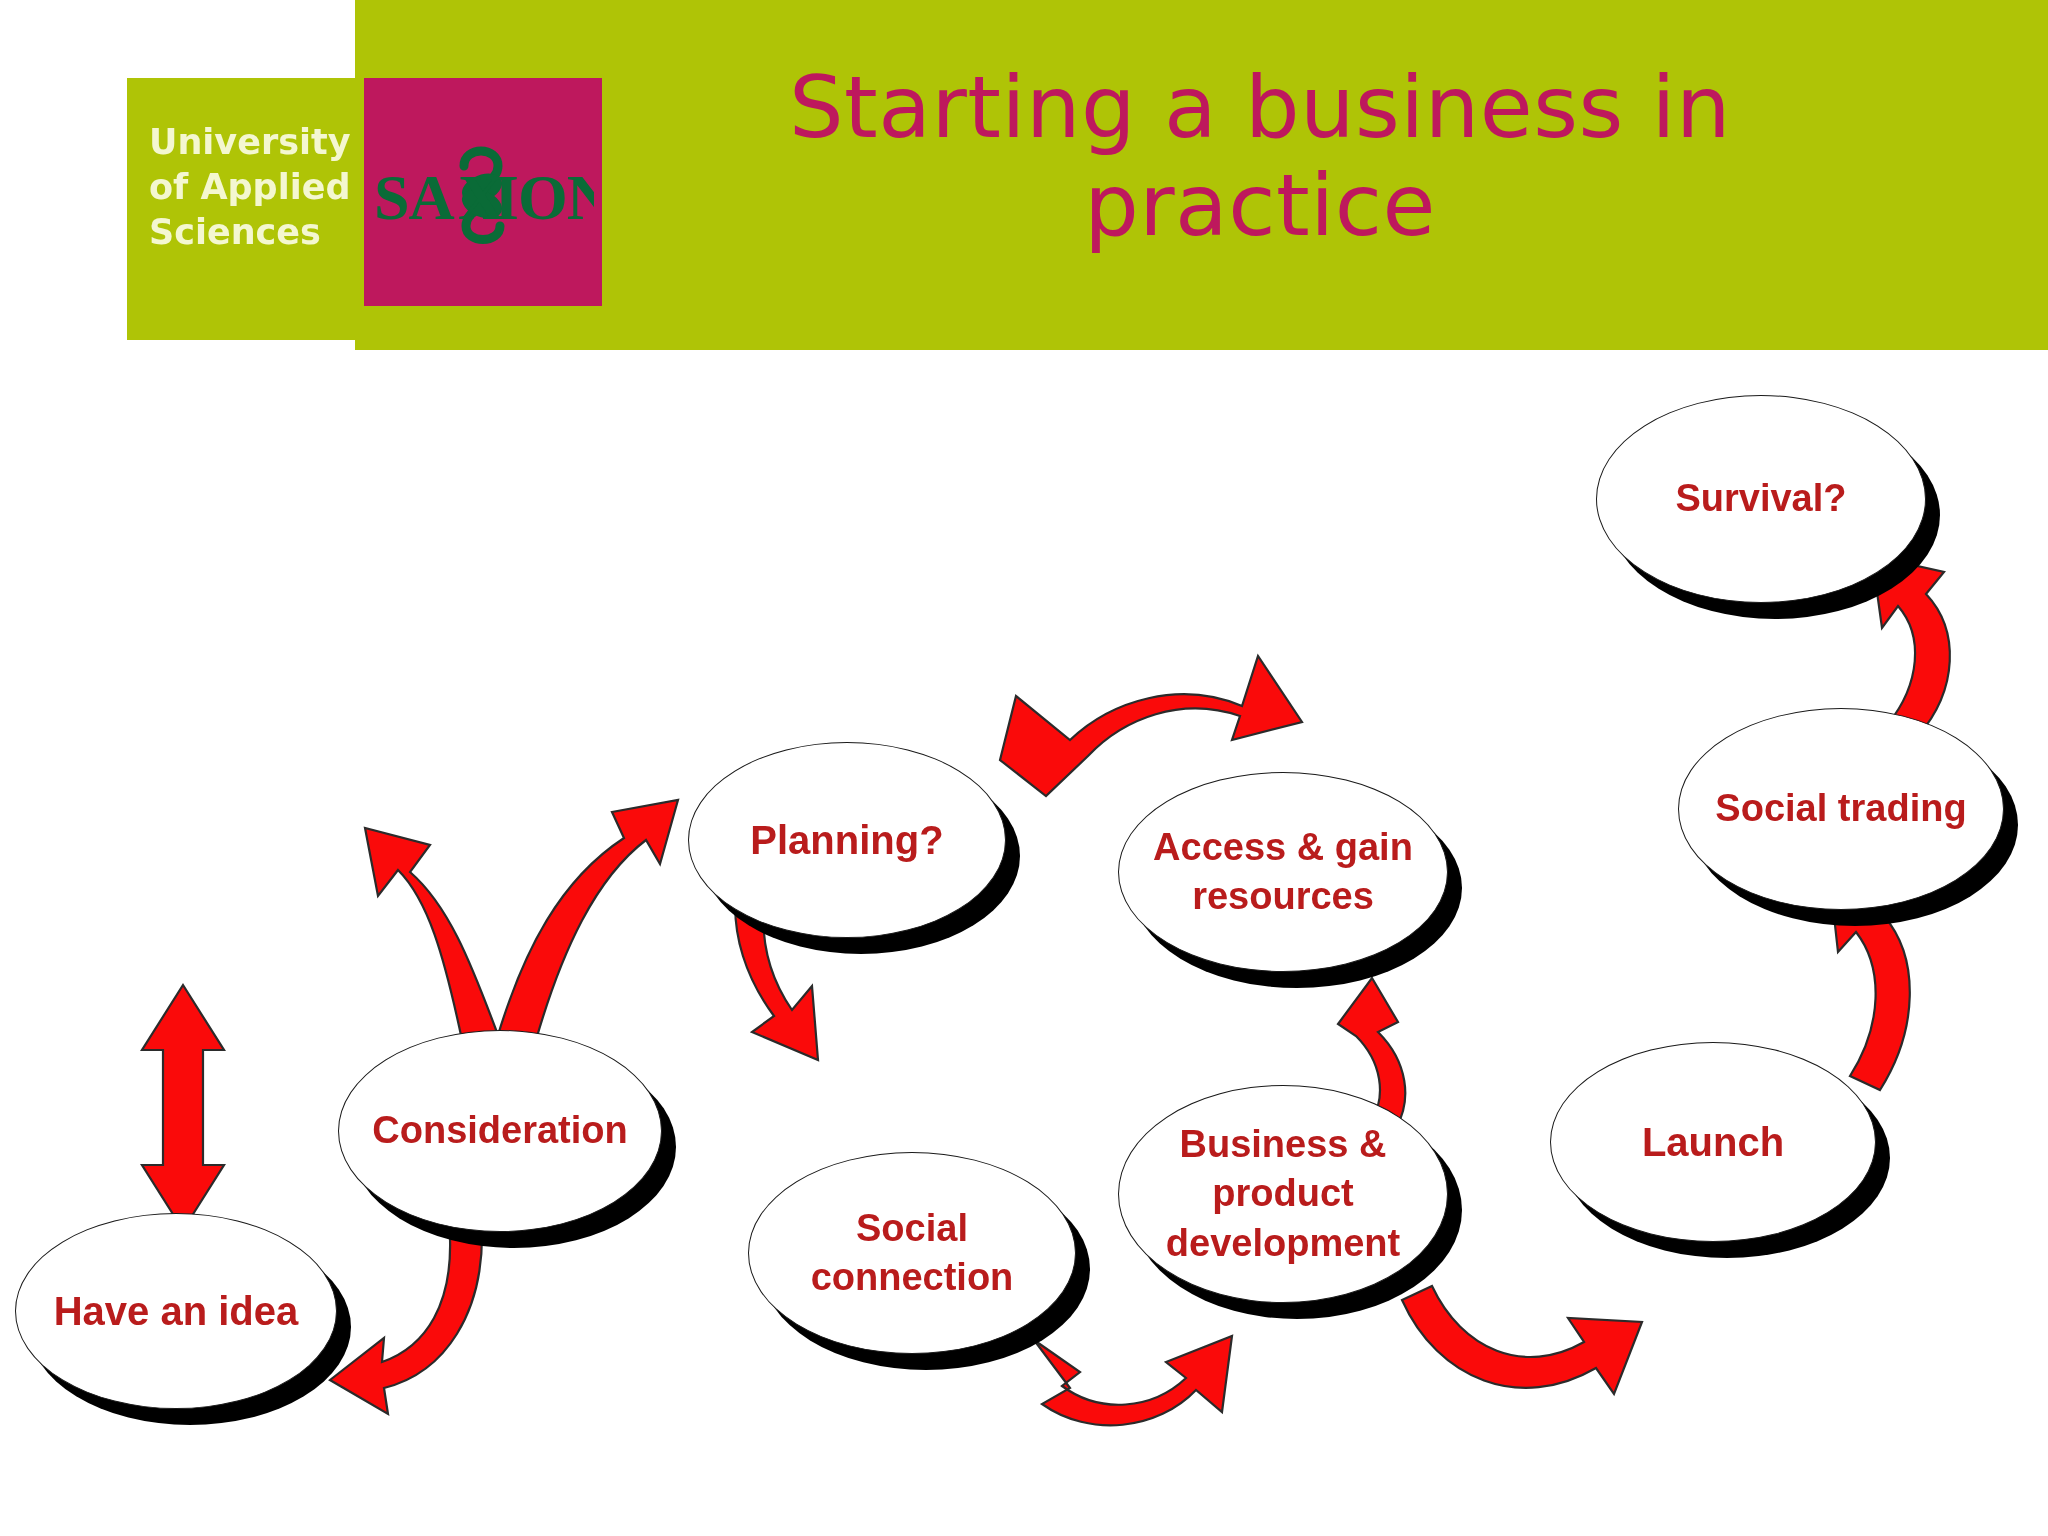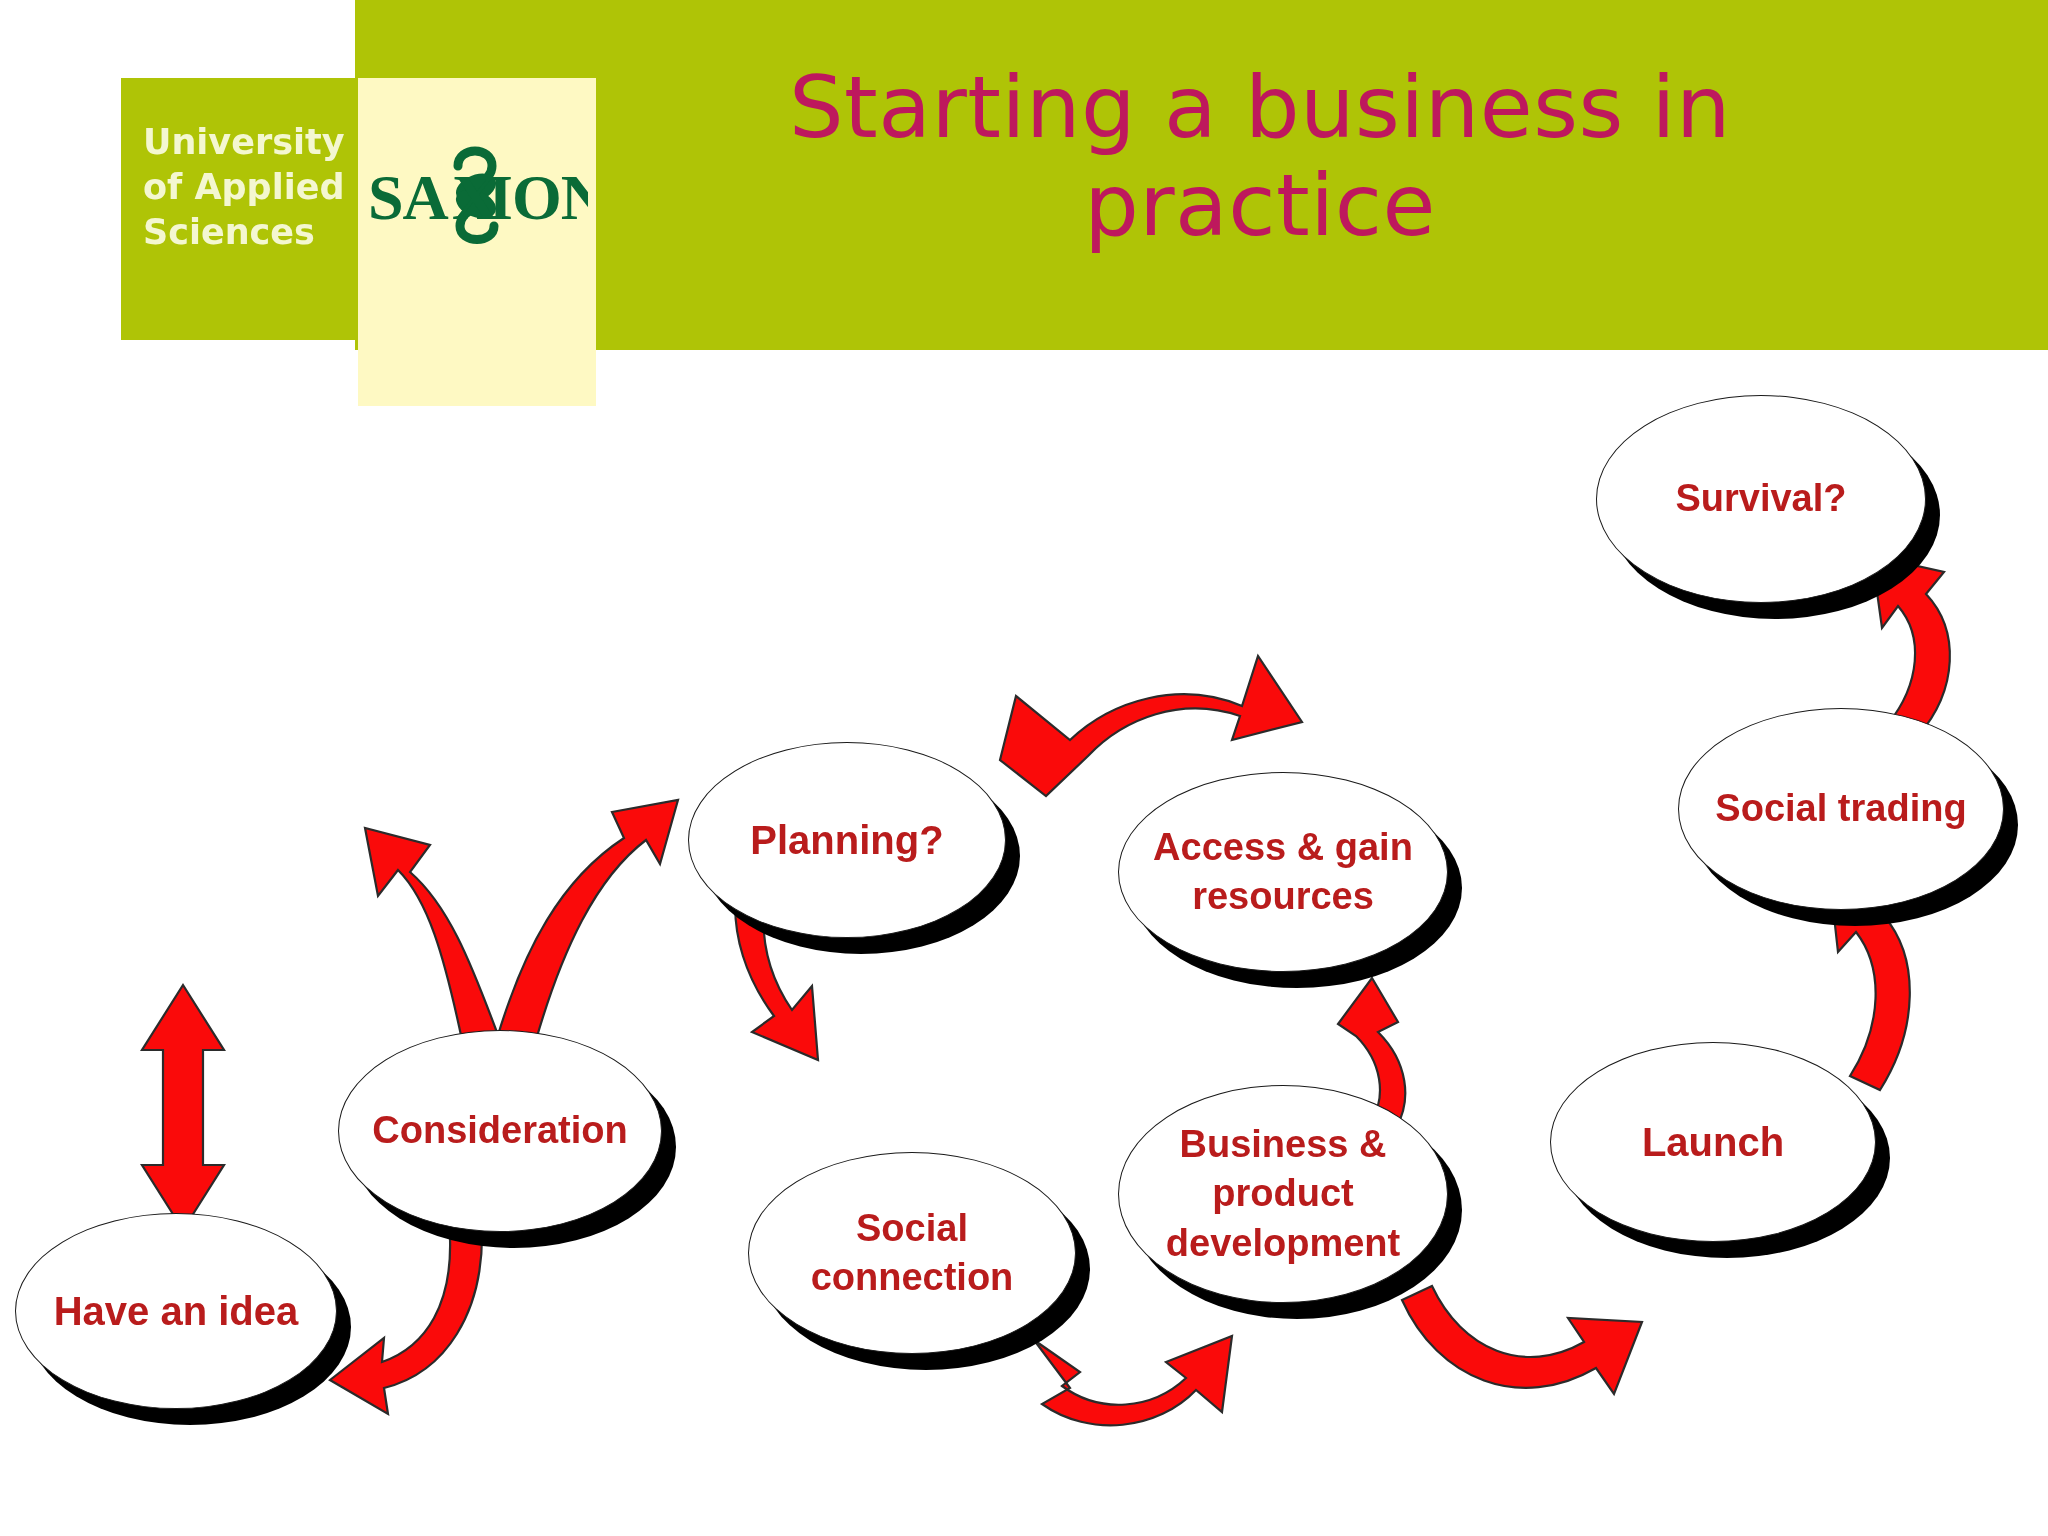--- a/index.html
+++ b/index.html
@@ -45,21 +45,21 @@
     font-size: 86px;
     line-height: 1.14;
     font-weight: 400;
     letter-spacing: 0.5px;
     white-space: pre-line;
   }
 
   
   #logo-lockup {
     position: absolute;
-    left: 121px;
+    left: 127px;
     top: 78px;
     width: 475px;
     height: 262px;
     padding-left: 16px;
   }
   #logo-green-box {
     position: absolute;
     left: 0; top: 0;
     width: 237px;
     height: 262px;
@@ -75,22 +75,22 @@
     font-size: 35px;
     font-weight: 700;
     line-height: 1.28;
     white-space: pre-line;
   }
   #logo-white-box {
     position: absolute;
     left: 237px;
     top: 0;
     width: 238px;
-    height: 328px;
-    background: #fef9c3;
+    height: 228px;
+    background: #be185d;
   }
   #logo-saxion-svg {
     position: absolute;
     left: 8px;
     top: 62px;
   }
 
   
   #diagram {
     position: absolute;

